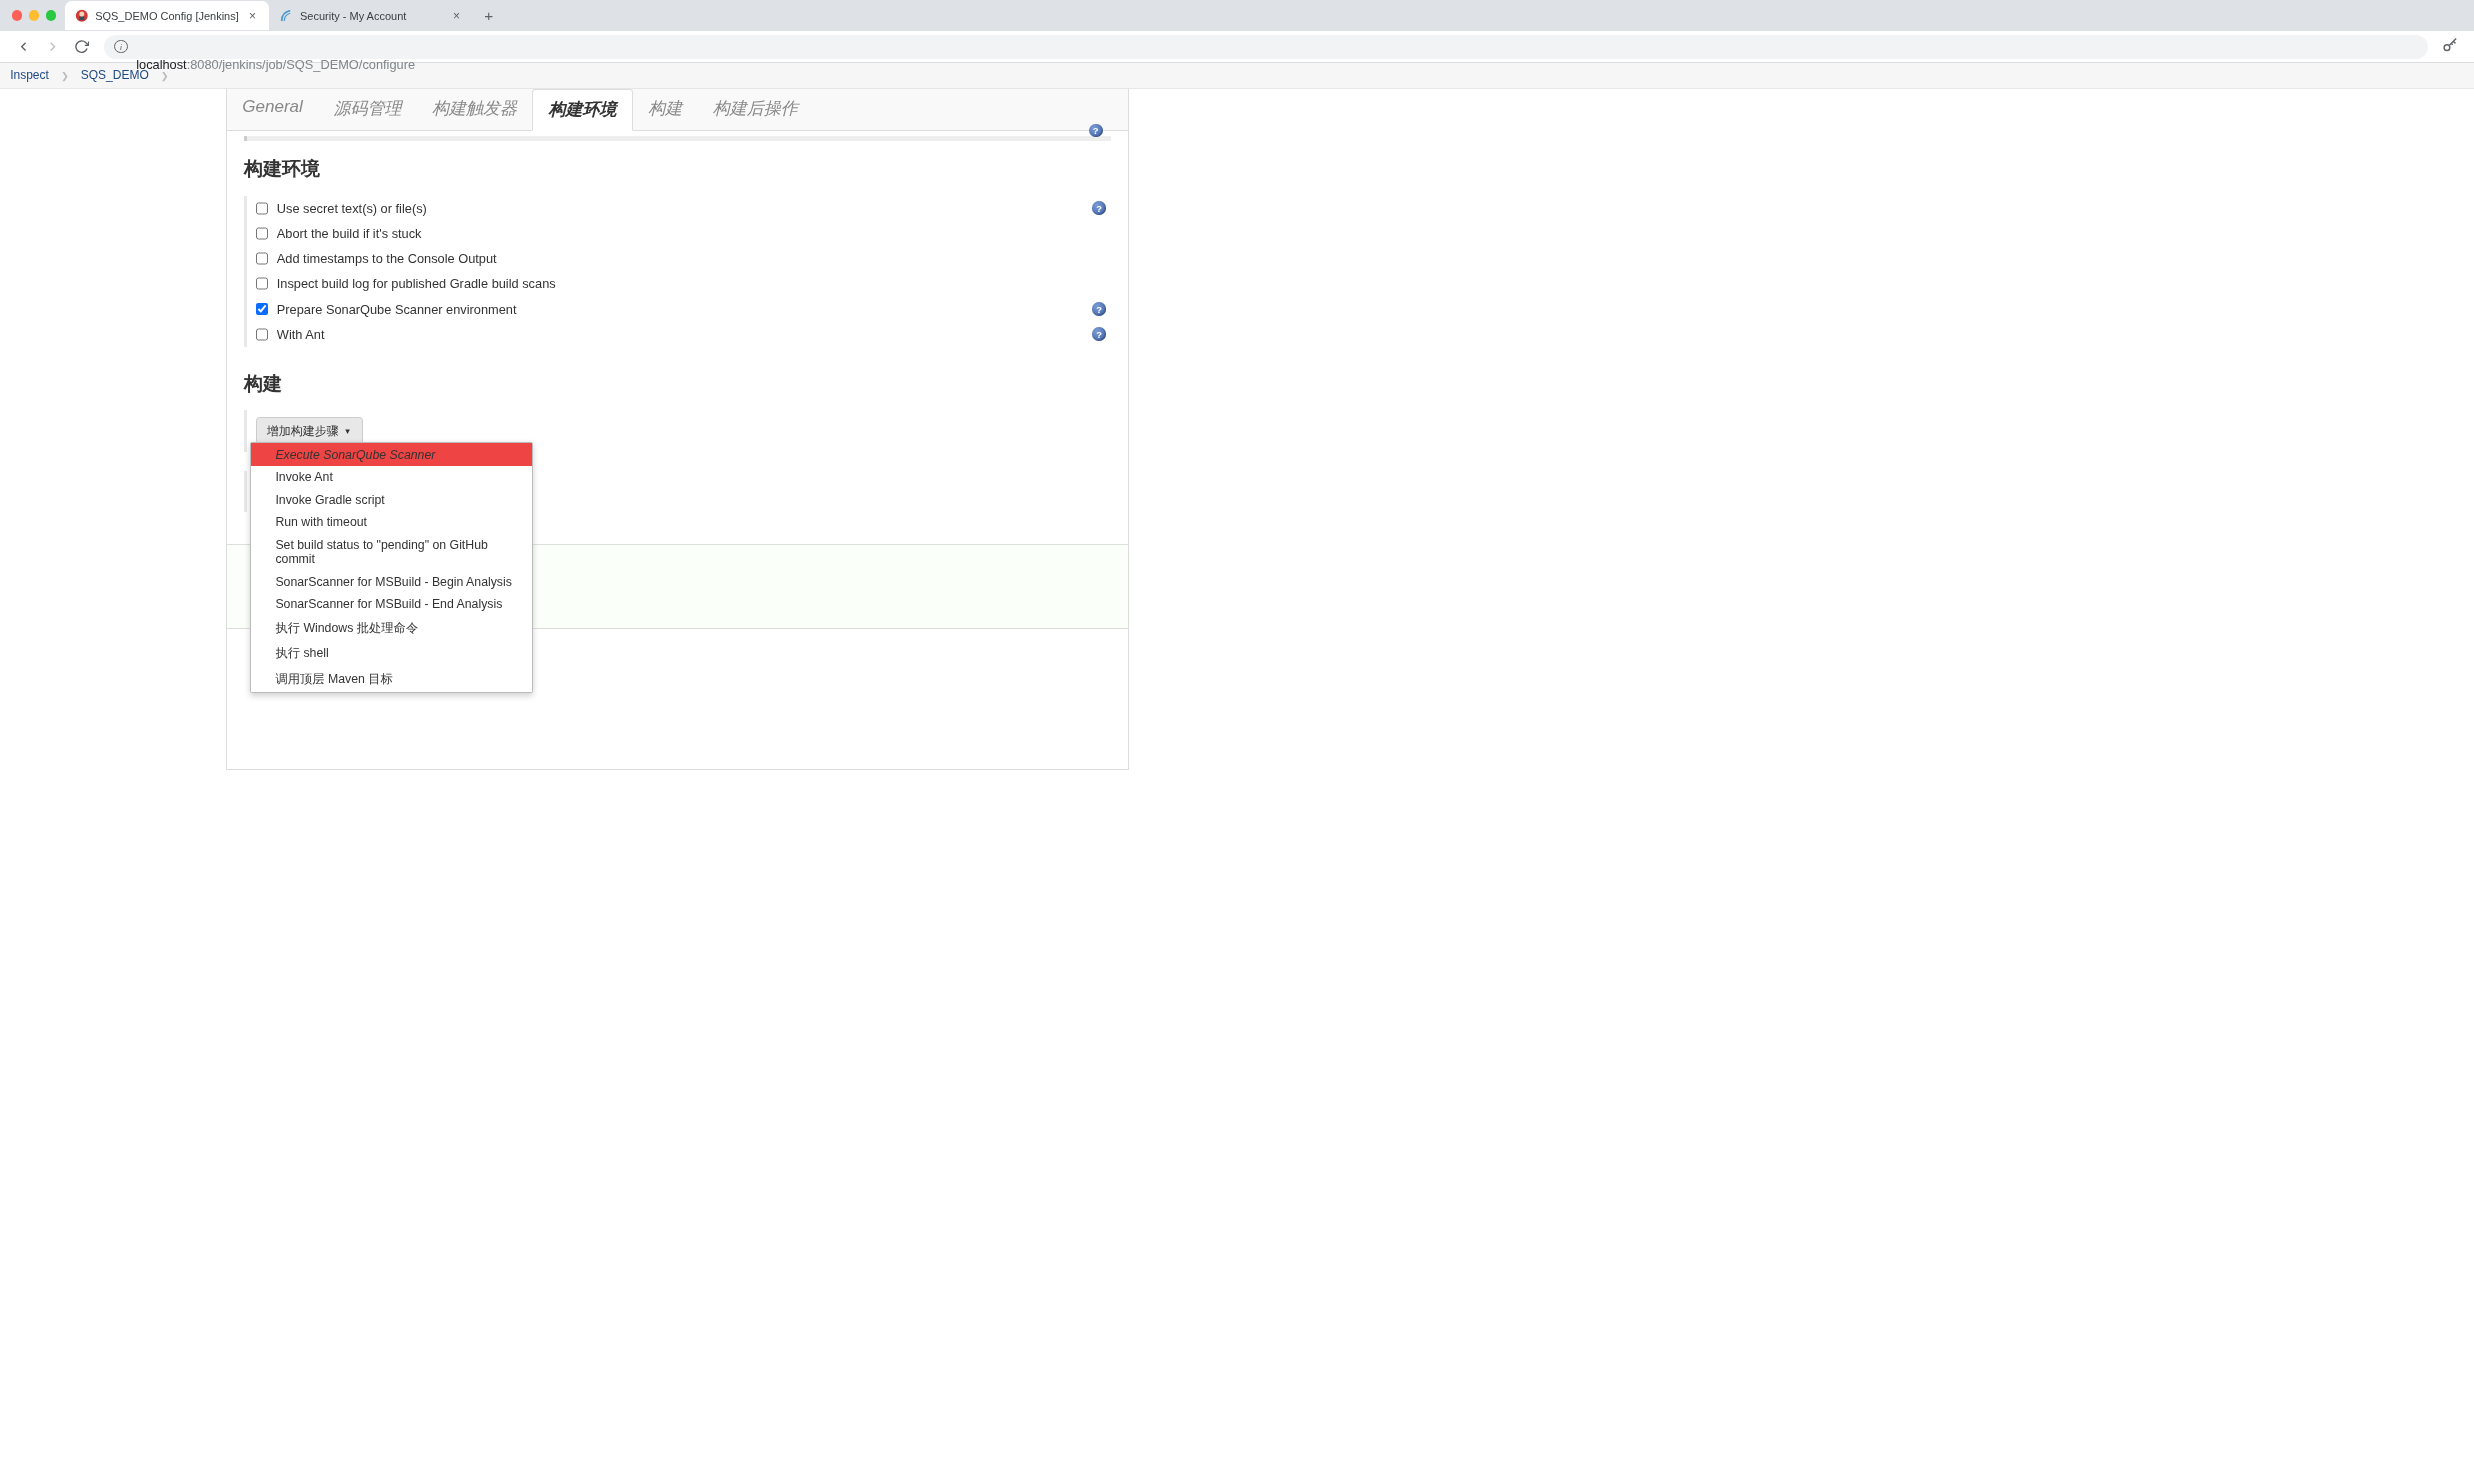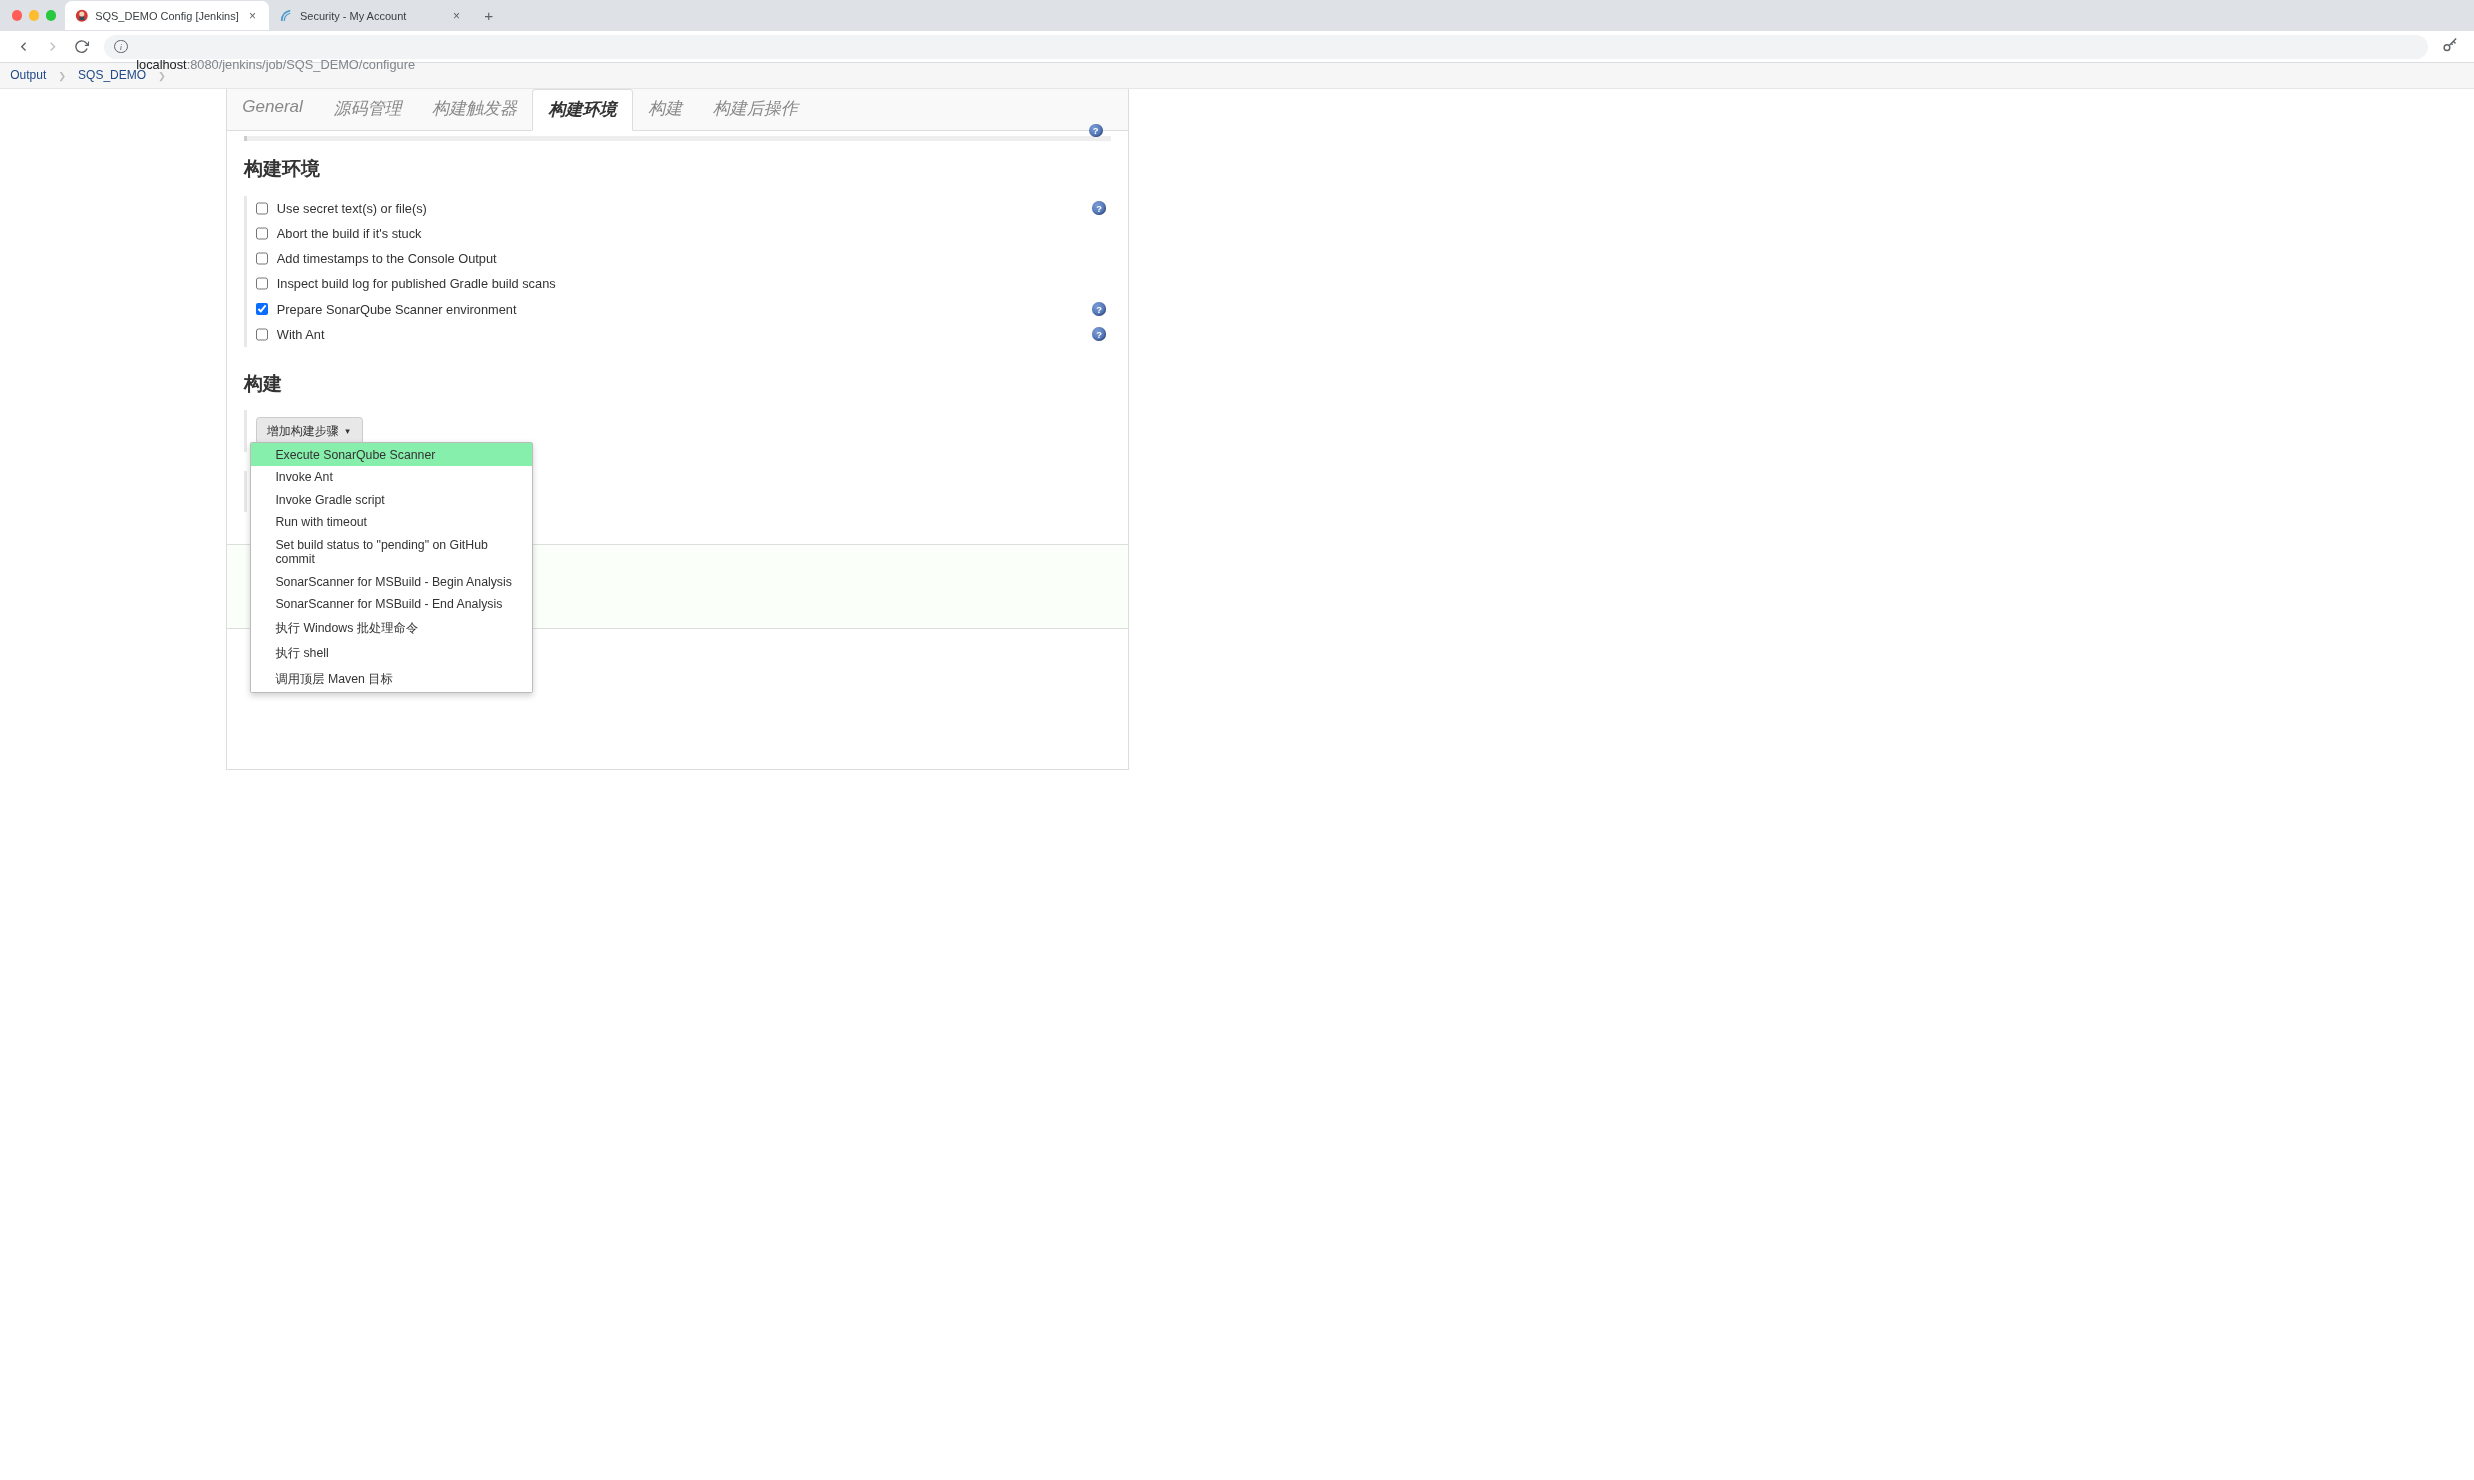--- a/index.html
+++ b/index.html
@@ -58,21 +58,21 @@
 .option-row input[type="checkbox"] { width: 12.8px; height: 12.8px; margin-right: 8.5px; cursor: pointer; accent-color: #0b6dff; }
 .option-label { flex: 1; }
 .help-icon { width: 13.6px; height: 13.6px; border-radius: 50%; background: radial-gradient(circle at 35% 30%, #7a9bd4, #3a5fa8); color: #fff; display: flex; align-items: center; justify-content: center; font-size: 9.4px; font-weight: bold; cursor: pointer; margin-right: 5.1px; box-shadow: inset -0.9px -0.9px 1.7px rgba(0,0,0,0.3); }
 
 .build-block { border-left: 3.4px solid #e8e8e8; padding: 6.8px 8.5px; margin-bottom: 19px; position: relative; }
 .add-step-btn { display: inline-flex; align-items: center; gap: 5.1px; background: #e8e8e8; border: 0.9px solid #ccc; border-radius: 3.4px; padding: 4.3px 10.2px; font-size: 12px; color: #333; cursor: pointer; }
 .dropdown-arrow { font-size: 7.7px; }
 
 .dropdown-menu { position: absolute; top: 32px; left: 3.4px; width: 283px; background: #fff; border: 0.9px solid #bbb; border-radius: 1.7px; box-shadow: 0 2.6px 6.8px rgba(0,0,0,0.18); z-index: 100; }
 .dropdown-item { padding: 4.3px 13.6px 4.3px 24px; font-size: 12.3px; color: #333; cursor: pointer; }
-.dropdown-item.highlighted { background: #86efac; }
+.dropdown-item.highlighted { background: #ef4444; font-style: italic; }
 
 .post-block { border-left: 3.4px solid #e8e8e8; padding: 6.8px 8.5px; min-height: 41px; }
 
 .bottom-box { border: 0.9px solid #ddd; margin: 15.3px -0.9px 0 -0.9px; background: #fafffa; height: 85px; }
 </style>
 </head>
 <body>
 
 <div class="browser-chrome">
   <div class="tab-bar">
@@ -136,21 +136,21 @@
         <svg width="17" height="17" viewBox="0 0 24 24" fill="none" stroke="currentColor" stroke-width="2">
             <circle cx="7" cy="15" r="4"></circle>
             <path d="M10.5 11.5 L20 2 M16 6 l3 3 M13 9 l2 2"></path>
           </svg>
       </span>
     </div>
   </div>
 </div>
 
 <div class="breadcrumb-bar">
-  <span class="breadcrumb-item">Output</span>
+  <span class="breadcrumb-item">Inspect</span>
   <span class="breadcrumb-sep">❯</span>
   <span class="breadcrumb-item">SQS_DEMO</span>
   <span class="breadcrumb-sep">❯</span>
 </div>
 
 <div class="page">
   <div class="left-gutter"></div>
   <div class="config-panel">
     <div class="tabs-row">
       <div class="config-tab">General</div>

